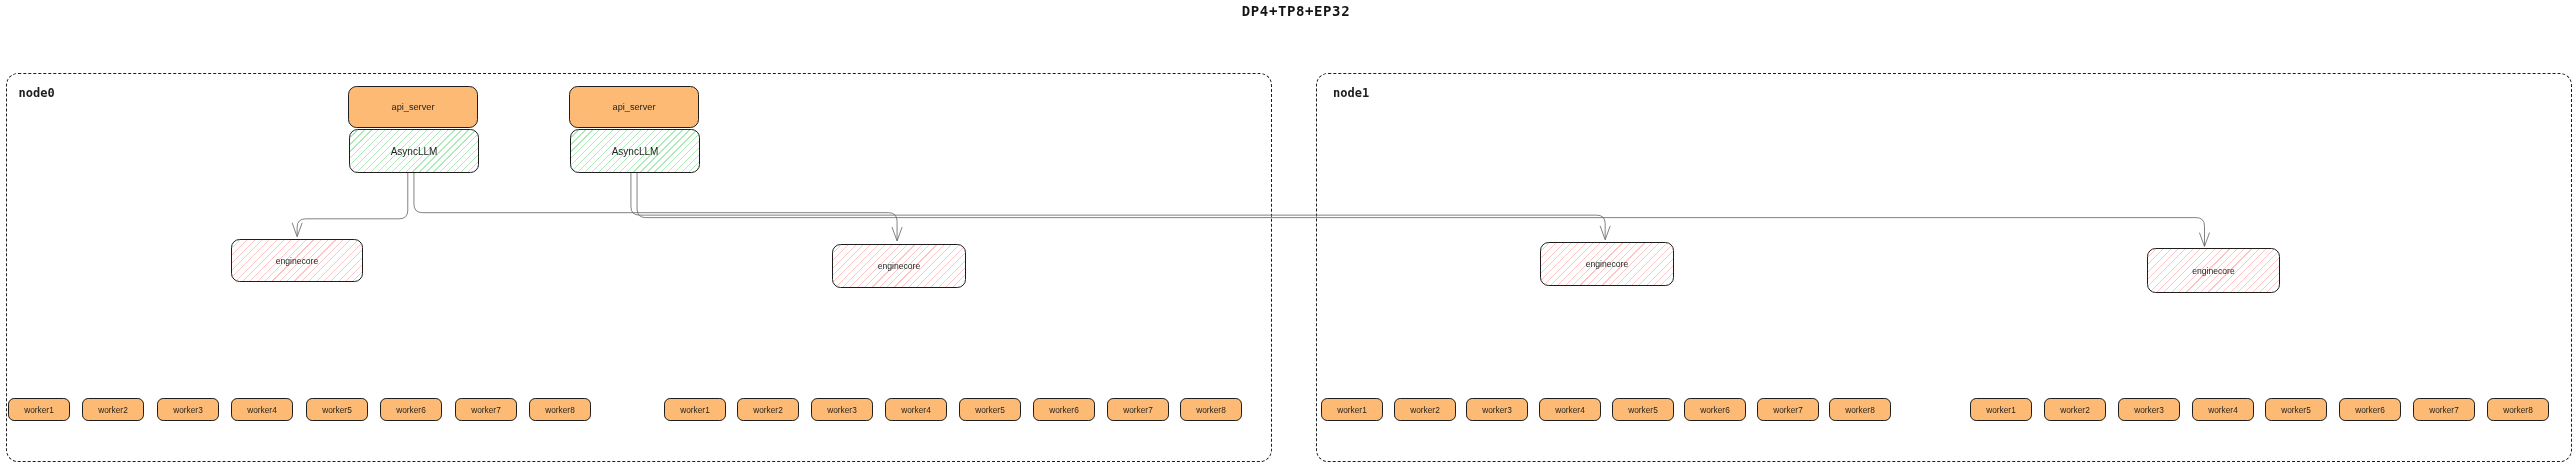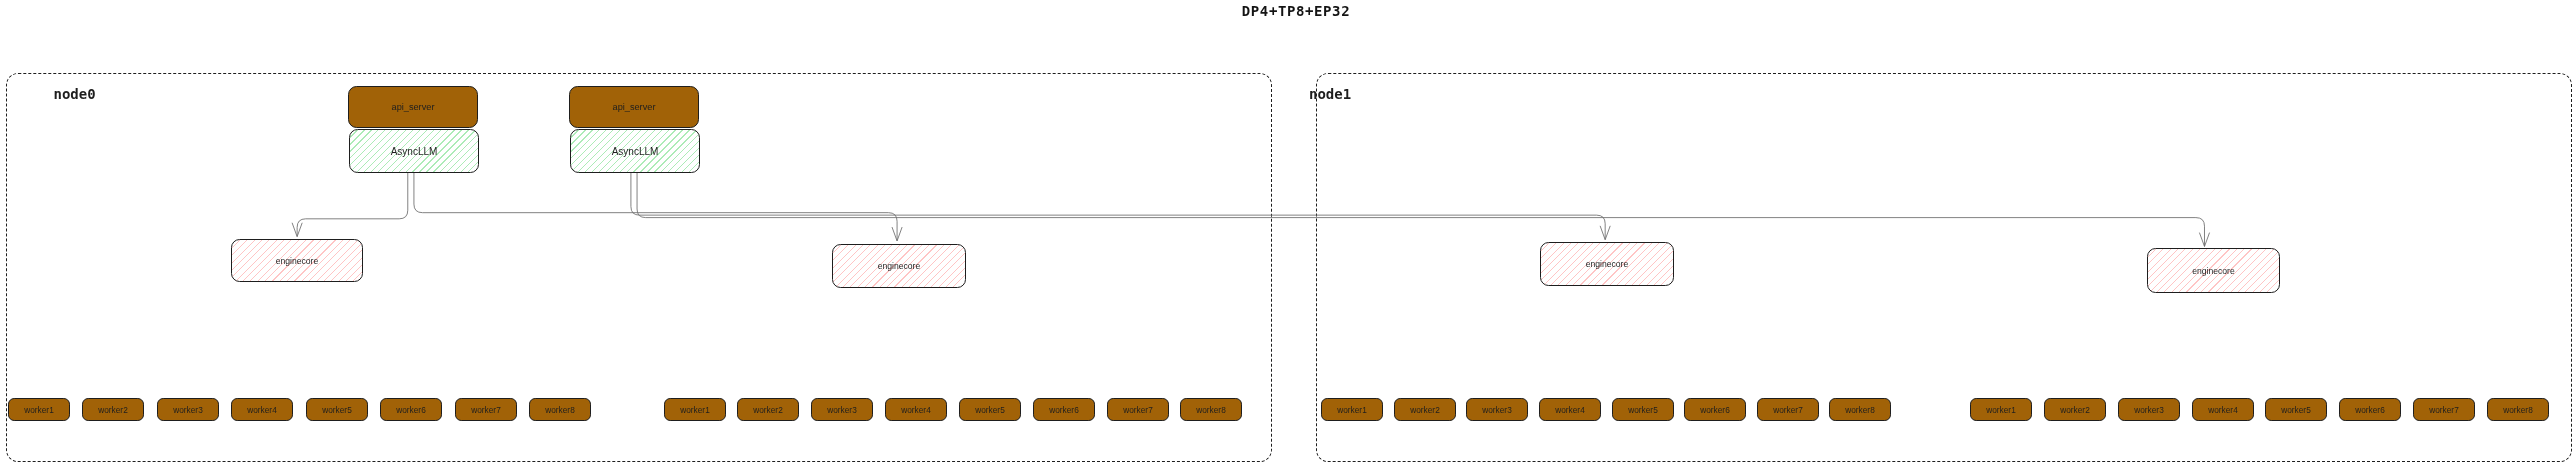--- a/index.html
+++ b/index.html
@@ -1,22 +1,22 @@
 <!DOCTYPE html>
 <html style="font-size:9.8px"><head>
 <meta charset="utf-8">
 <style>
   html,body{margin:0;padding:0;background:#ffffff;}
   #canvas{position:relative;width:2576px;height:469px;background:#ffffff;overflow:hidden;}
   .title{position:absolute;top:2.5px;left:8px;width:100%;text-align:center;
          font-family:"DejaVu Sans Mono",monospace;font-size:14px;font-weight:600;color:#141414;letter-spacing:0.6px;}
   .node-frame{position:absolute;border:1px dashed #1e1e1e;border-radius:12.3px;background:transparent;z-index:1;}
-  .node-label{position:absolute;font-family:"DejaVu Sans Mono",monospace;font-size:14px;font-weight:600;color:#1e1e1e;z-index:4;margin-left:35px;}
+  .node-label{position:absolute;font-family:"DejaVu Sans Mono",monospace;font-size:12px;font-weight:600;color:#1e1e1e;z-index:4;}
   .box{position:absolute;box-sizing:border-box;border:1.2px solid #1e1e1e;border-radius:8.6px;
-       display:flex;align-items:center;justify-content:center;background:#a16207;color:#1f1f1f;
+       display:flex;align-items:center;justify-content:center;background:#fdba74;color:#1f1f1f;
        font-family:"Liberation Sans",sans-serif;z-index:3;}
   .apiserver{font-size:9.2px;}
   .asyncllm{font-size:10px;
       background:repeating-linear-gradient(135deg, rgba(105,219,124,0.55) 0 0.9px, rgba(0,0,0,0) 0.9px 4.9px),#ffffff;}
   .enginecore{font-size:8.6px;
       background:repeating-linear-gradient(135deg, rgba(255,110,110,0.40) 0 0.8px, rgba(0,0,0,0) 0.8px 5.2px),#ffffff;}
   .worker{border-width:1.1px;border-radius:6.2px;font-size:8.3px;width:62px;height:23.4px;top:398px;}
   #wires{position:absolute;left:0;top:0;z-index:2;}
   #wires path,#wires polyline{fill:none;stroke:#6e6e6e;stroke-width:1.4px;stroke-linecap:round;stroke-linejoin:round;}
 </style>
@@ -24,21 +24,21 @@
 <body>
 
 <div id="canvas">
 
   <div class="title">DP4+TP8+EP32</div>
 
   <div class="node-frame" style="left:6.2px;top:73px;width:1264px;height:387px;"></div>
   <div class="node-frame" style="left:1316px;top:73px;width:1254px;height:387px;"></div>
 
   <div class="node-label" style="left:18.5px;top:86px;">node0</div>
-  <div class="node-label" style="left:1274px;top:86px;">node1</div>
+  <div class="node-label" style="left:1333px;top:86px;">node1</div>
 
   <svg id="wires" width="2576" height="469" viewBox="0 0 4188 763">
     <path d="M 662 281 L 662 342 Q 662 356 648 356 L 496 356 Q 482 356 482 370 L 482 384"></path>
     <polyline points="474,363 482,385 490,363"></polyline>
 
     <path d="M 672 281 L 672 332 Q 672 346 686 346 L 1444 346 Q 1458 346 1458 360 L 1458 391"></path>
     <polyline points="1450,370 1458,392 1466,370"></polyline>
 
     <path d="M 1025 281 L 1025 336 Q 1025 350 1039 350 L 2596 350 Q 2610 350 2610 364 L 2610 389"></path>
     <polyline points="2602,368 2610,390 2618,368"></polyline>

